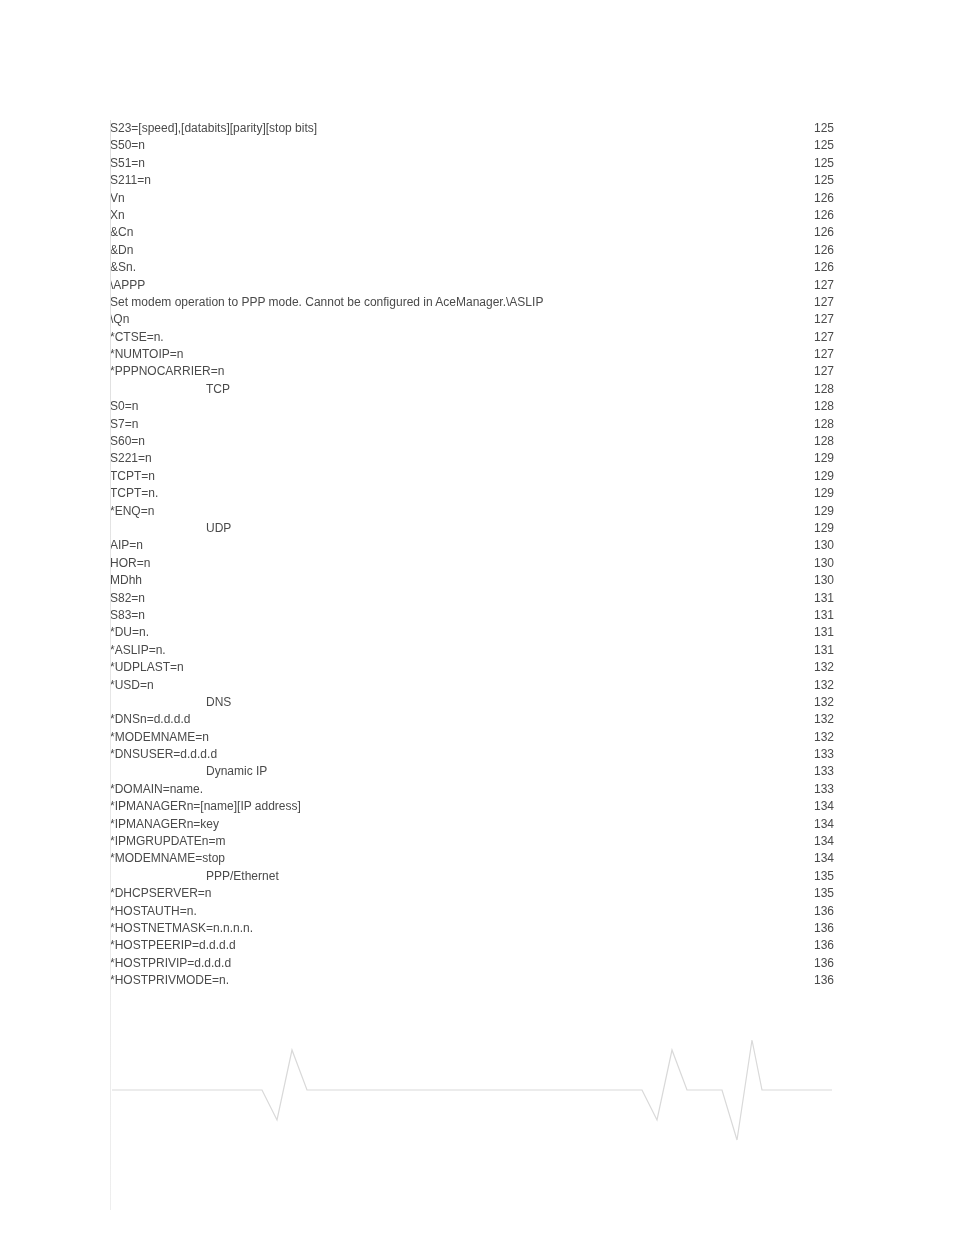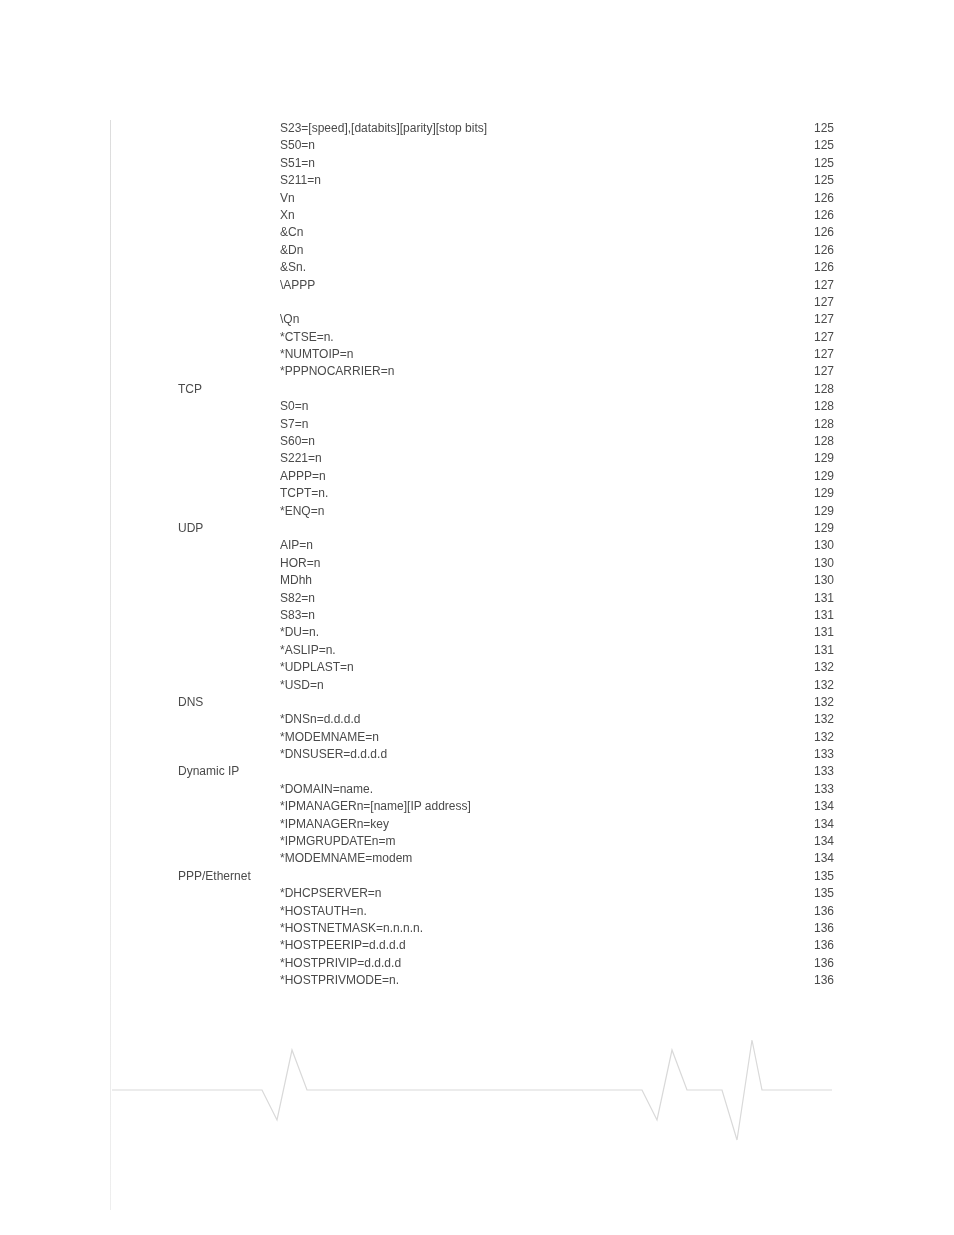--- a/index.html
+++ b/index.html
@@ -34,22 +34,22 @@
     content: ". . . . . . . . . . . . . . . . . . . . . . . . . . . . . . . . . . . . . . . . . . . . . . . . . . . . . . . . . . . . . . . . . . . . . . . . . . . . . . . . . . . . . . . . . . . . . . . . . . . . . . . . . . . . . . . . . . . . . . . . . . . . . . . . . . . . . . . . . . . . . . . . . . . . . . . . . . . . . . . .";
     position: absolute;
     left: 0;
     letter-spacing: 1px;
     color: #4a4a4a;
   }
   .toc-page {
     white-space: nowrap;
     padding-left: 4px;
   }
-  .indent-0 { padding-left: 68px; }
-  .indent-1 { padding-left: 170px; }
+  .indent-0 { padding-left: 96px; }
+  .indent-1 { }
   .footer-deco {
     position: relative;
     height: 120px;
     margin-top: 40px;
   }
   .footer-deco svg {
     width: 100%;
     height: 120px;
   }
   .side-line {
@@ -111,20 +111,21 @@
         <span class="toc-label">&amp;Sn.</span>
         <span class="toc-leader"></span>
         <span class="toc-page">126</span>
       </div>
       <div class="toc-line indent-1">
         <span class="toc-label">\APPP</span>
         <span class="toc-leader"></span>
         <span class="toc-page">127</span>
       </div>
       <div class="toc-line indent-1">
+        <span class="toc-label">Set modem operation to PPP mode. Cannot be configured in AceManager.\ASLIP</span>
         <span class="toc-leader"></span>
         <span class="toc-page">127</span>
       </div>
       <div class="toc-line indent-1">
         <span class="toc-label">\Qn</span>
         <span class="toc-leader"></span>
         <span class="toc-page">127</span>
       </div>
       <div class="toc-line indent-1">
         <span class="toc-label">*CTSE=n.</span>
@@ -160,21 +161,21 @@
         <span class="toc-label">S60=n</span>
         <span class="toc-leader"></span>
         <span class="toc-page">128</span>
       </div>
       <div class="toc-line indent-1">
         <span class="toc-label">S221=n</span>
         <span class="toc-leader"></span>
         <span class="toc-page">129</span>
       </div>
       <div class="toc-line indent-1">
-        <span class="toc-label">APPP=n</span>
+        <span class="toc-label">TCPT=n</span>
         <span class="toc-leader"></span>
         <span class="toc-page">129</span>
       </div>
       <div class="toc-line indent-1">
         <span class="toc-label">TCPT=n.</span>
         <span class="toc-leader"></span>
         <span class="toc-page">129</span>
       </div>
       <div class="toc-line indent-1">
         <span class="toc-label">*ENQ=n</span>
@@ -270,21 +271,21 @@
         <span class="toc-label">*IPMANAGERn=key</span>
         <span class="toc-leader"></span>
         <span class="toc-page">134</span>
       </div>
       <div class="toc-line indent-1">
         <span class="toc-label">*IPMGRUPDATEn=m</span>
         <span class="toc-leader"></span>
         <span class="toc-page">134</span>
       </div>
       <div class="toc-line indent-1">
-        <span class="toc-label">*MODEMNAME=modem</span>
+        <span class="toc-label">*MODEMNAME=stop</span>
         <span class="toc-leader"></span>
         <span class="toc-page">134</span>
       </div>
       <div class="toc-line indent-0">
         <span class="toc-label">PPP/Ethernet</span>
         <span class="toc-leader"></span>
         <span class="toc-page">135</span>
       </div>
       <div class="toc-line indent-1">
         <span class="toc-label">*DHCPSERVER=n</span>

